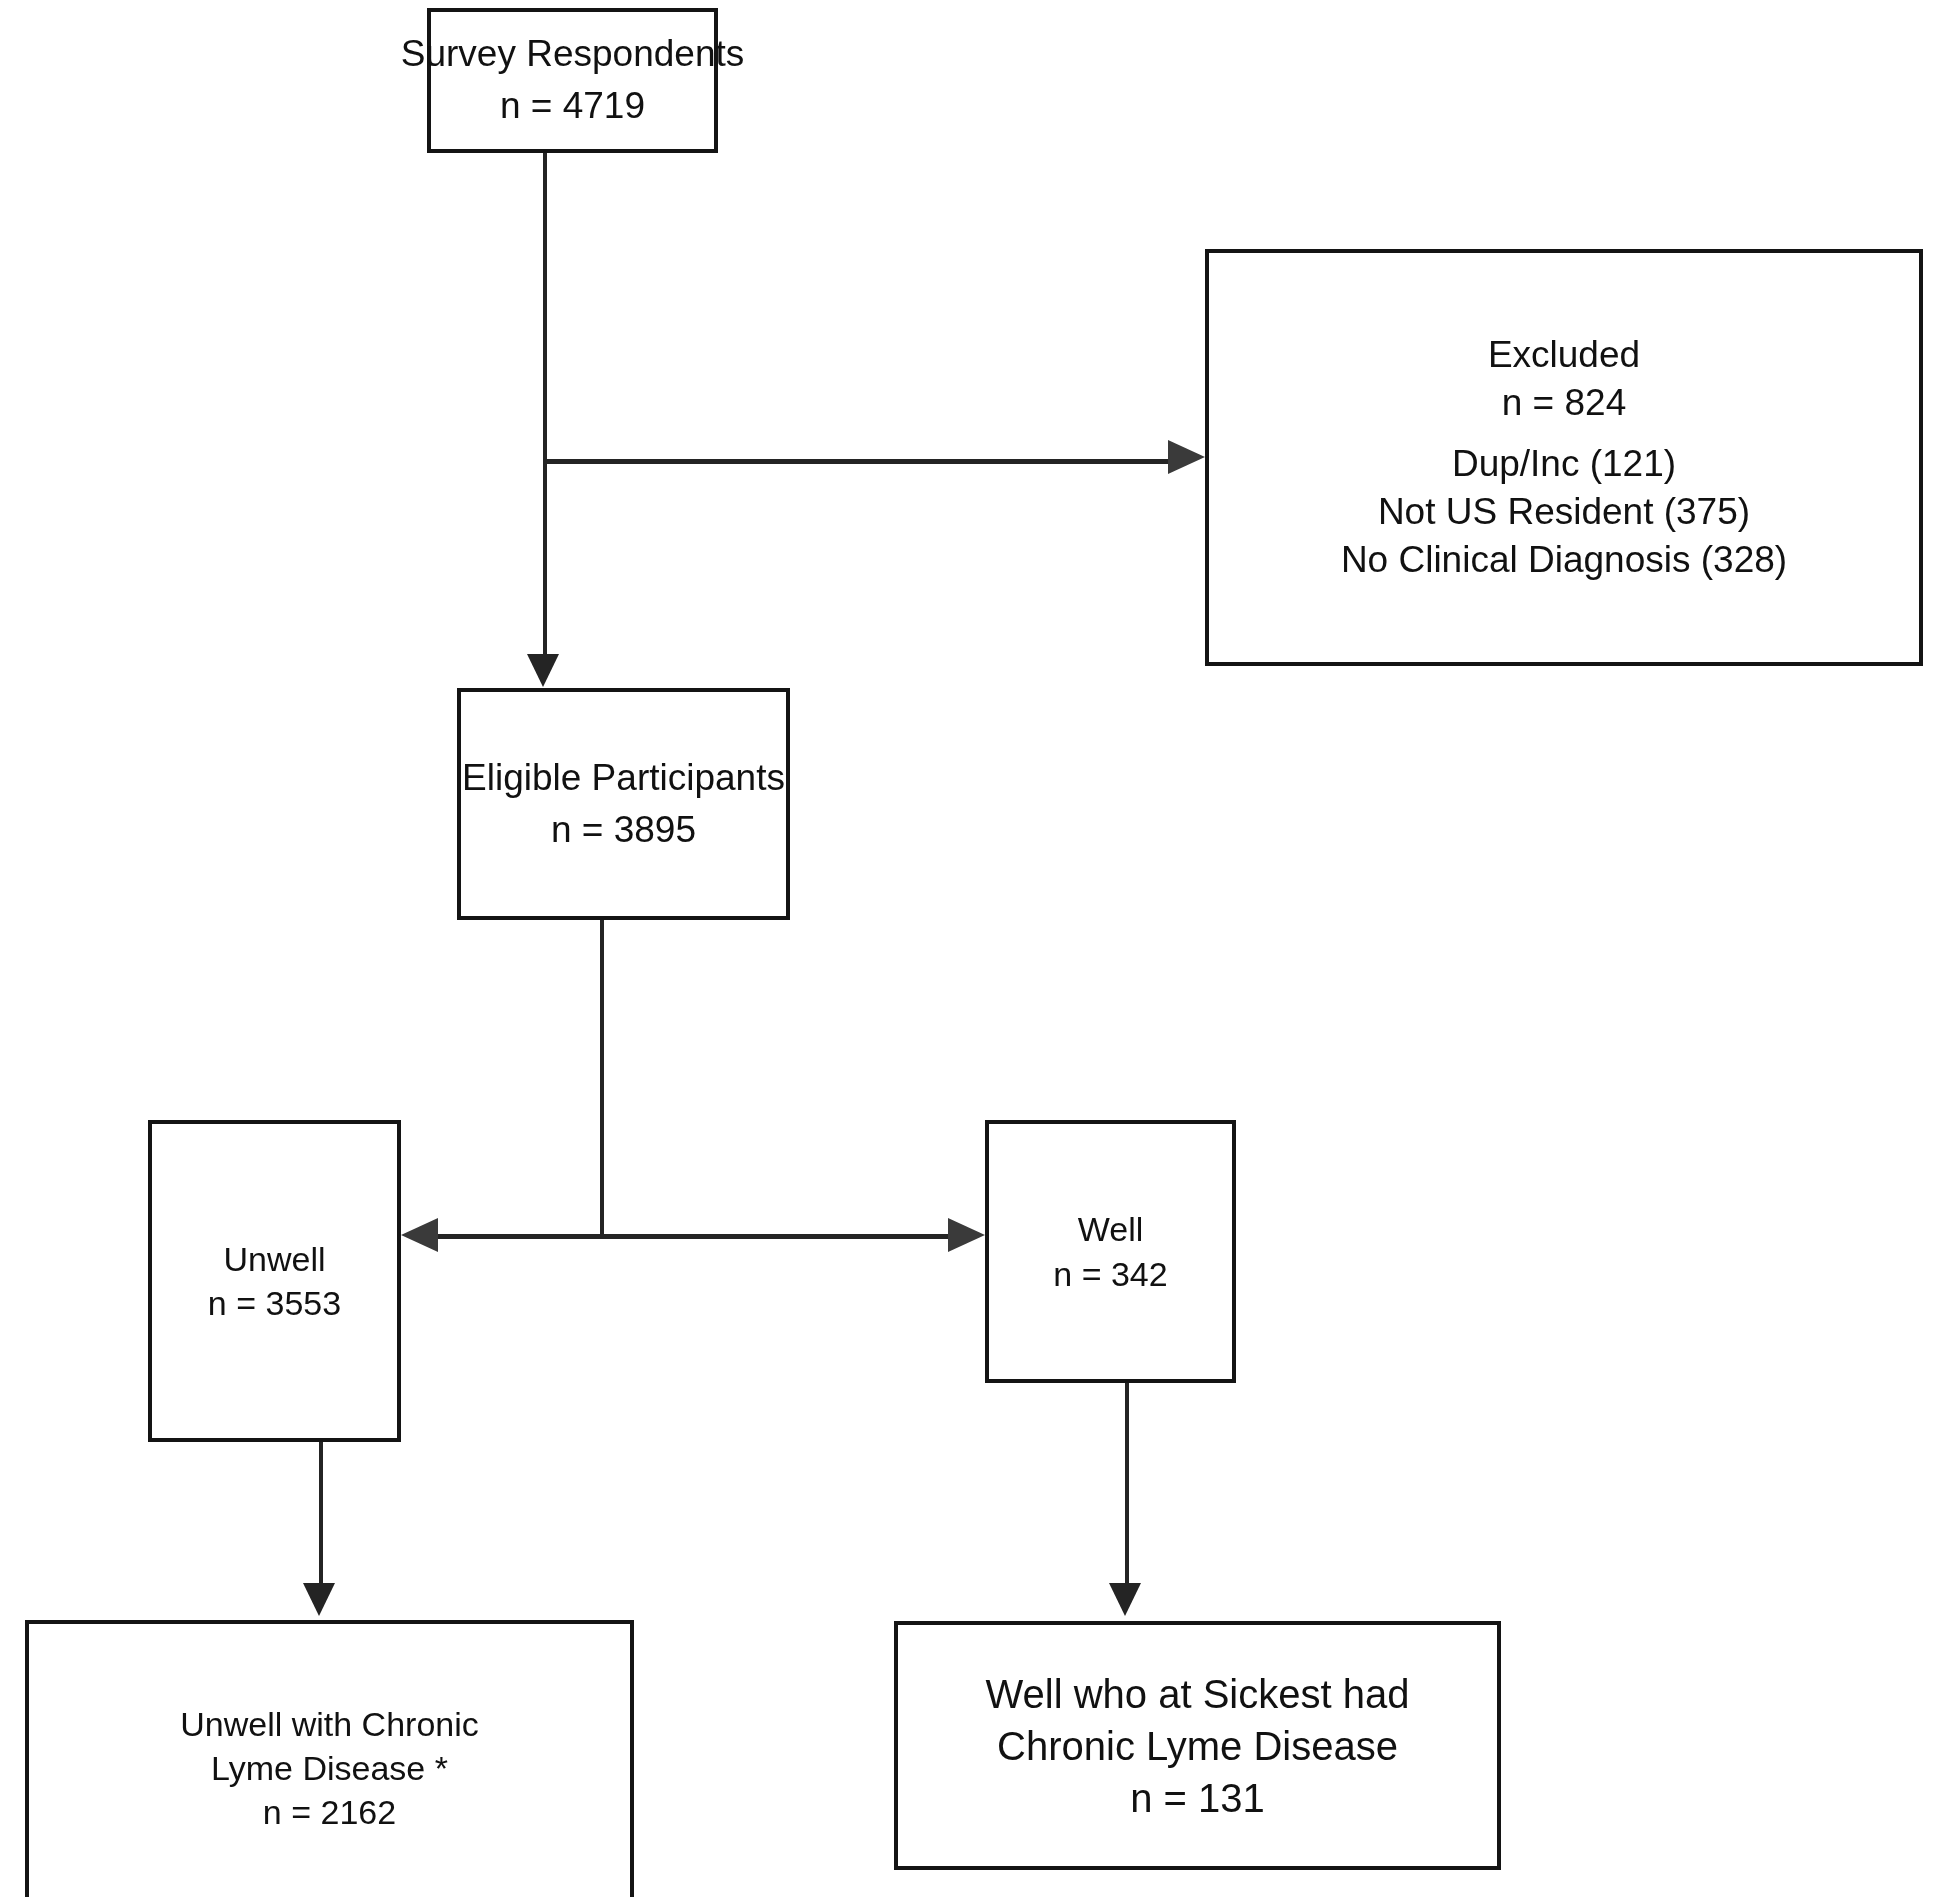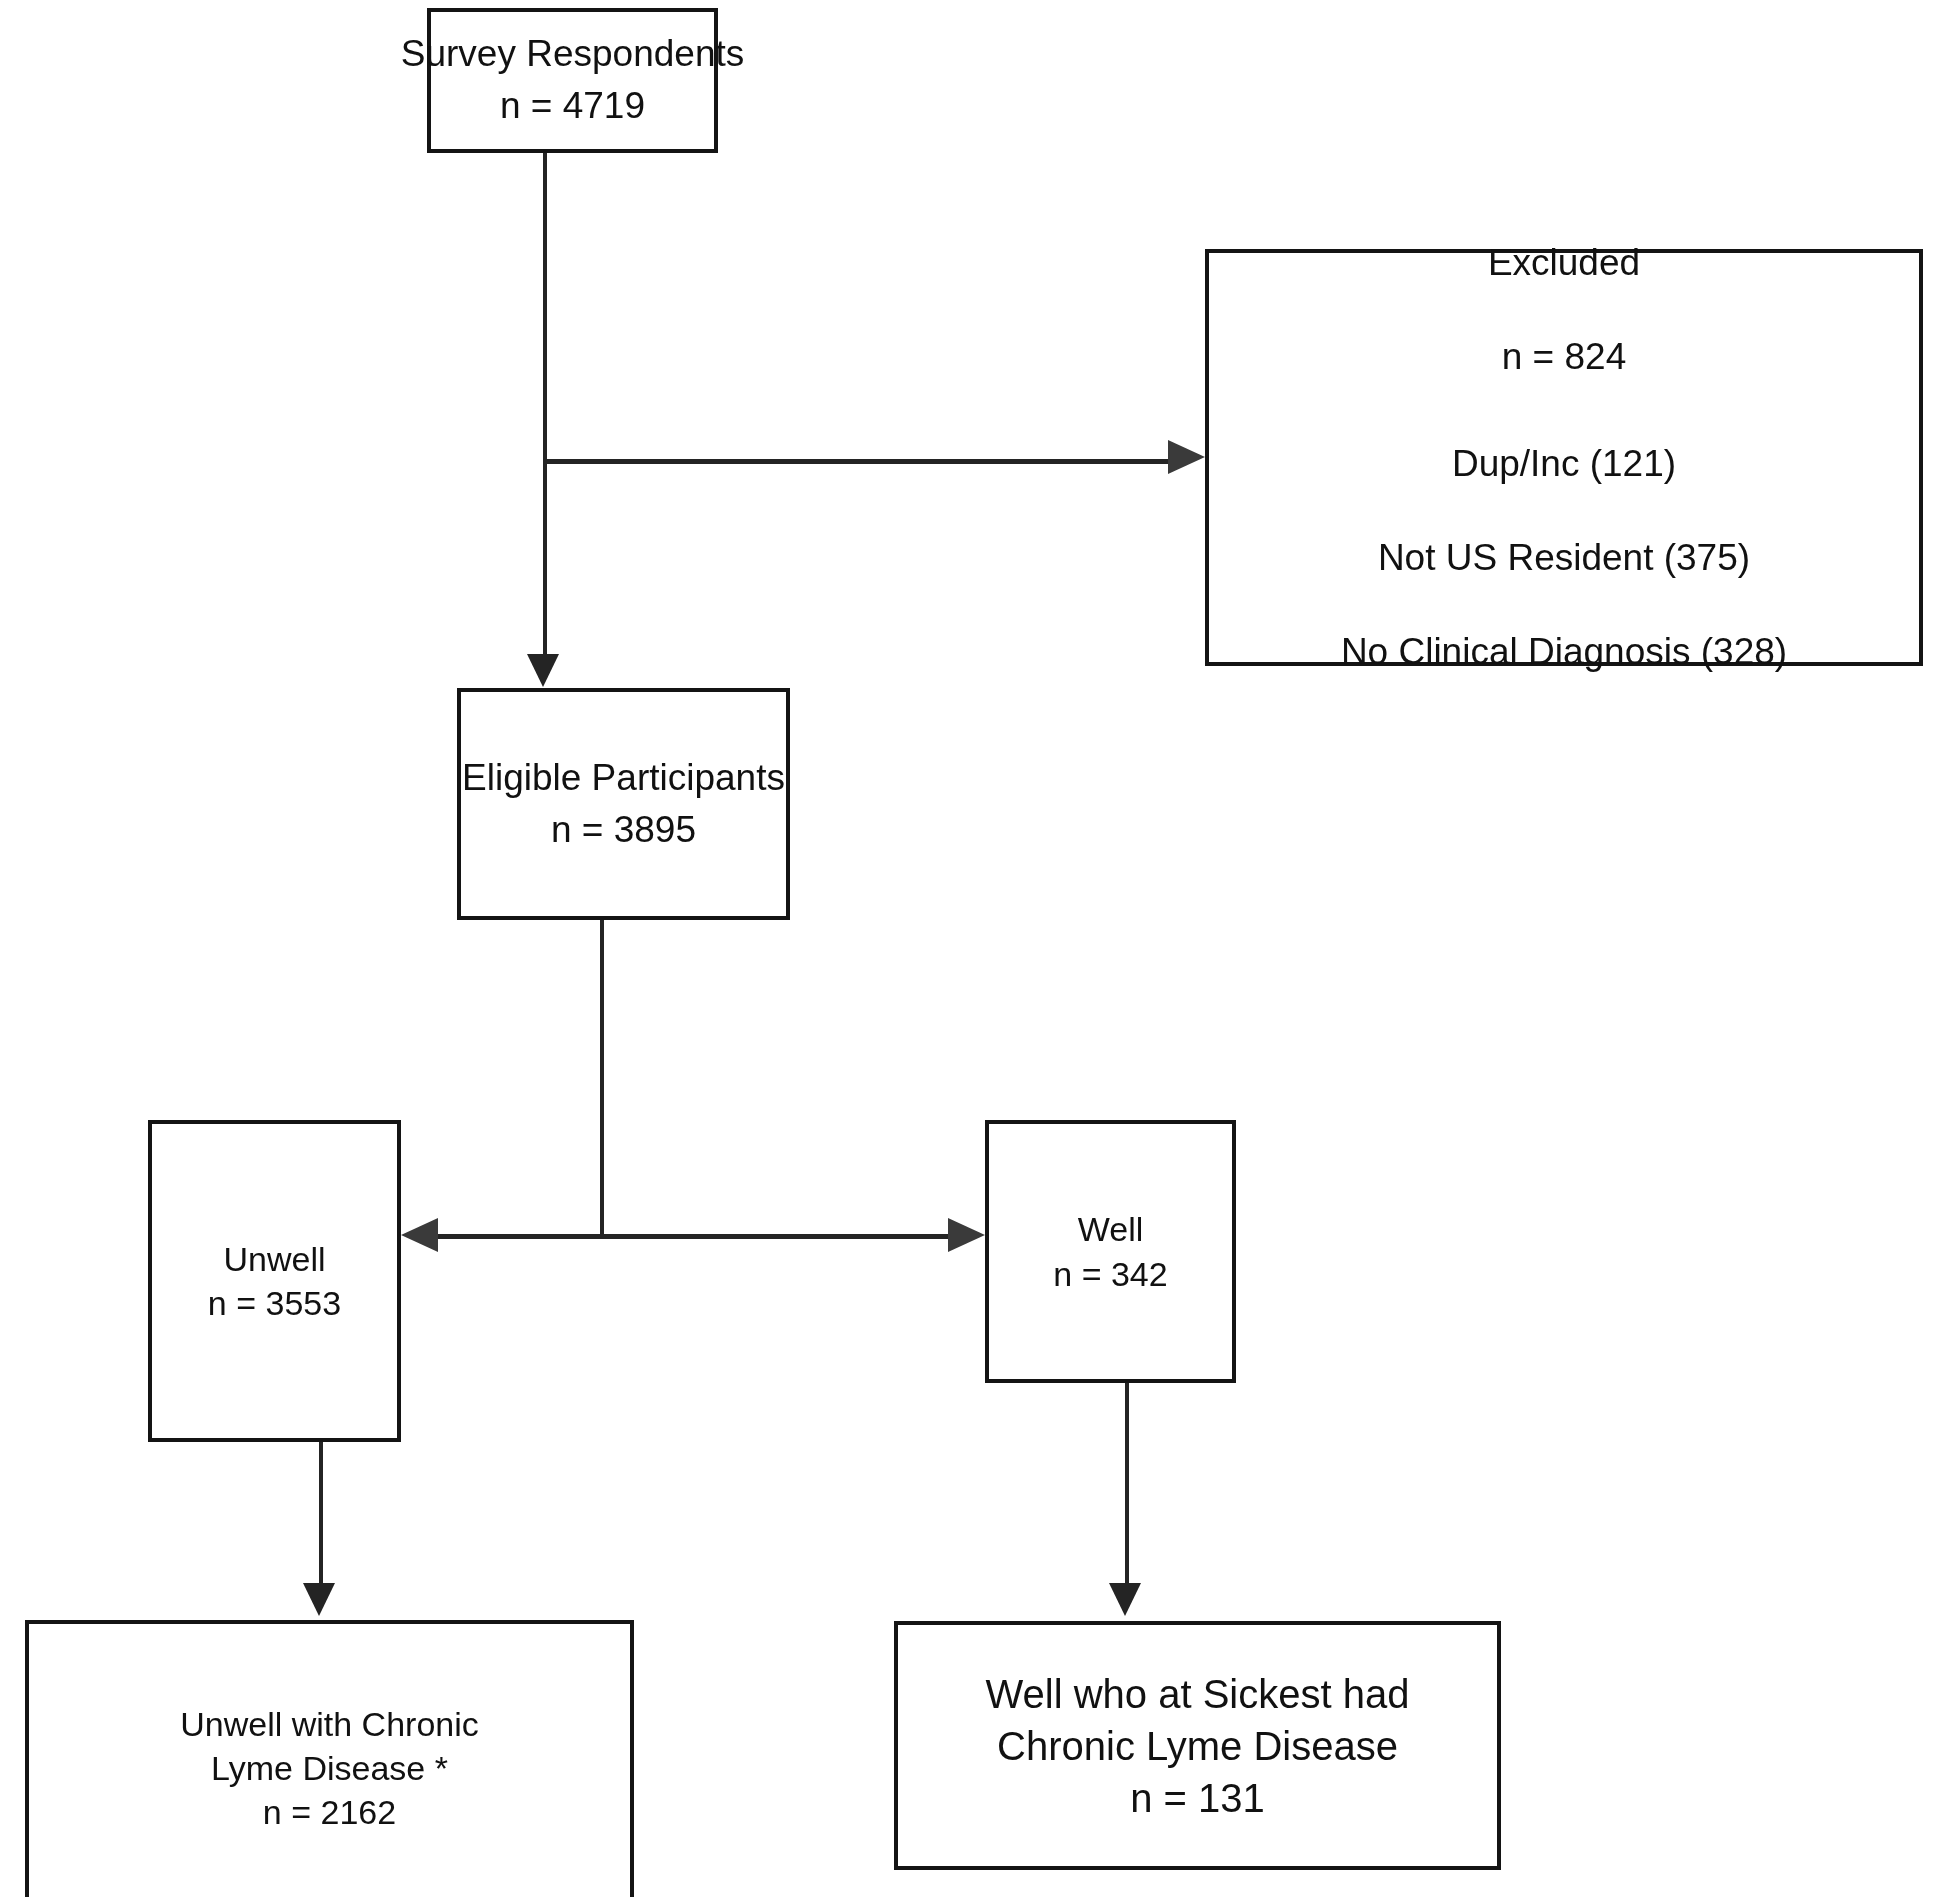--- a/index.html
+++ b/index.html
@@ -30,21 +30,21 @@
     z-index: 3;
   }
   .node .line {
     display: block;
     white-space: nowrap;
     line-height: 1.30;
   }
 
   
   #box-survey       { left: 427px;  top: 7.7px;   width: 291px;  height: 145px; font-size: 37px; }
-  #box-excluded     { left: 1205px; top: 249px;  width: 718px; height: 417px; font-size: 37px; gap: 46px; }
+  #box-excluded     { left: 1205px; top: 249px;  width: 718px; height: 417px; font-size: 37px; }
   #box-eligible     { left: 457px;  top: 688px; width: 333px;  height: 232px; font-size: 37px; }
   #box-unwell       { left: 148px;  top: 1120px; width: 253px;  height: 322px; font-size: 34px; }
   #box-well         { left: 985px; top: 1120px; width: 251px;  height: 263px; font-size: 34px; }
   #box-unwell-cld   { left: 25px;   top: 1620px; width: 609px; height: 296px; font-size: 34px; }
   #box-well-cld     { left: 894px; top: 1621px; width: 607px; height: 249px; font-size: 40px; }
 
   #box-survey .line:first-child,
   #box-eligible .line:first-child { margin-bottom: 3.5px; }
   #box-excluded .line:nth-child(2) { margin-bottom: 13px; }
 

